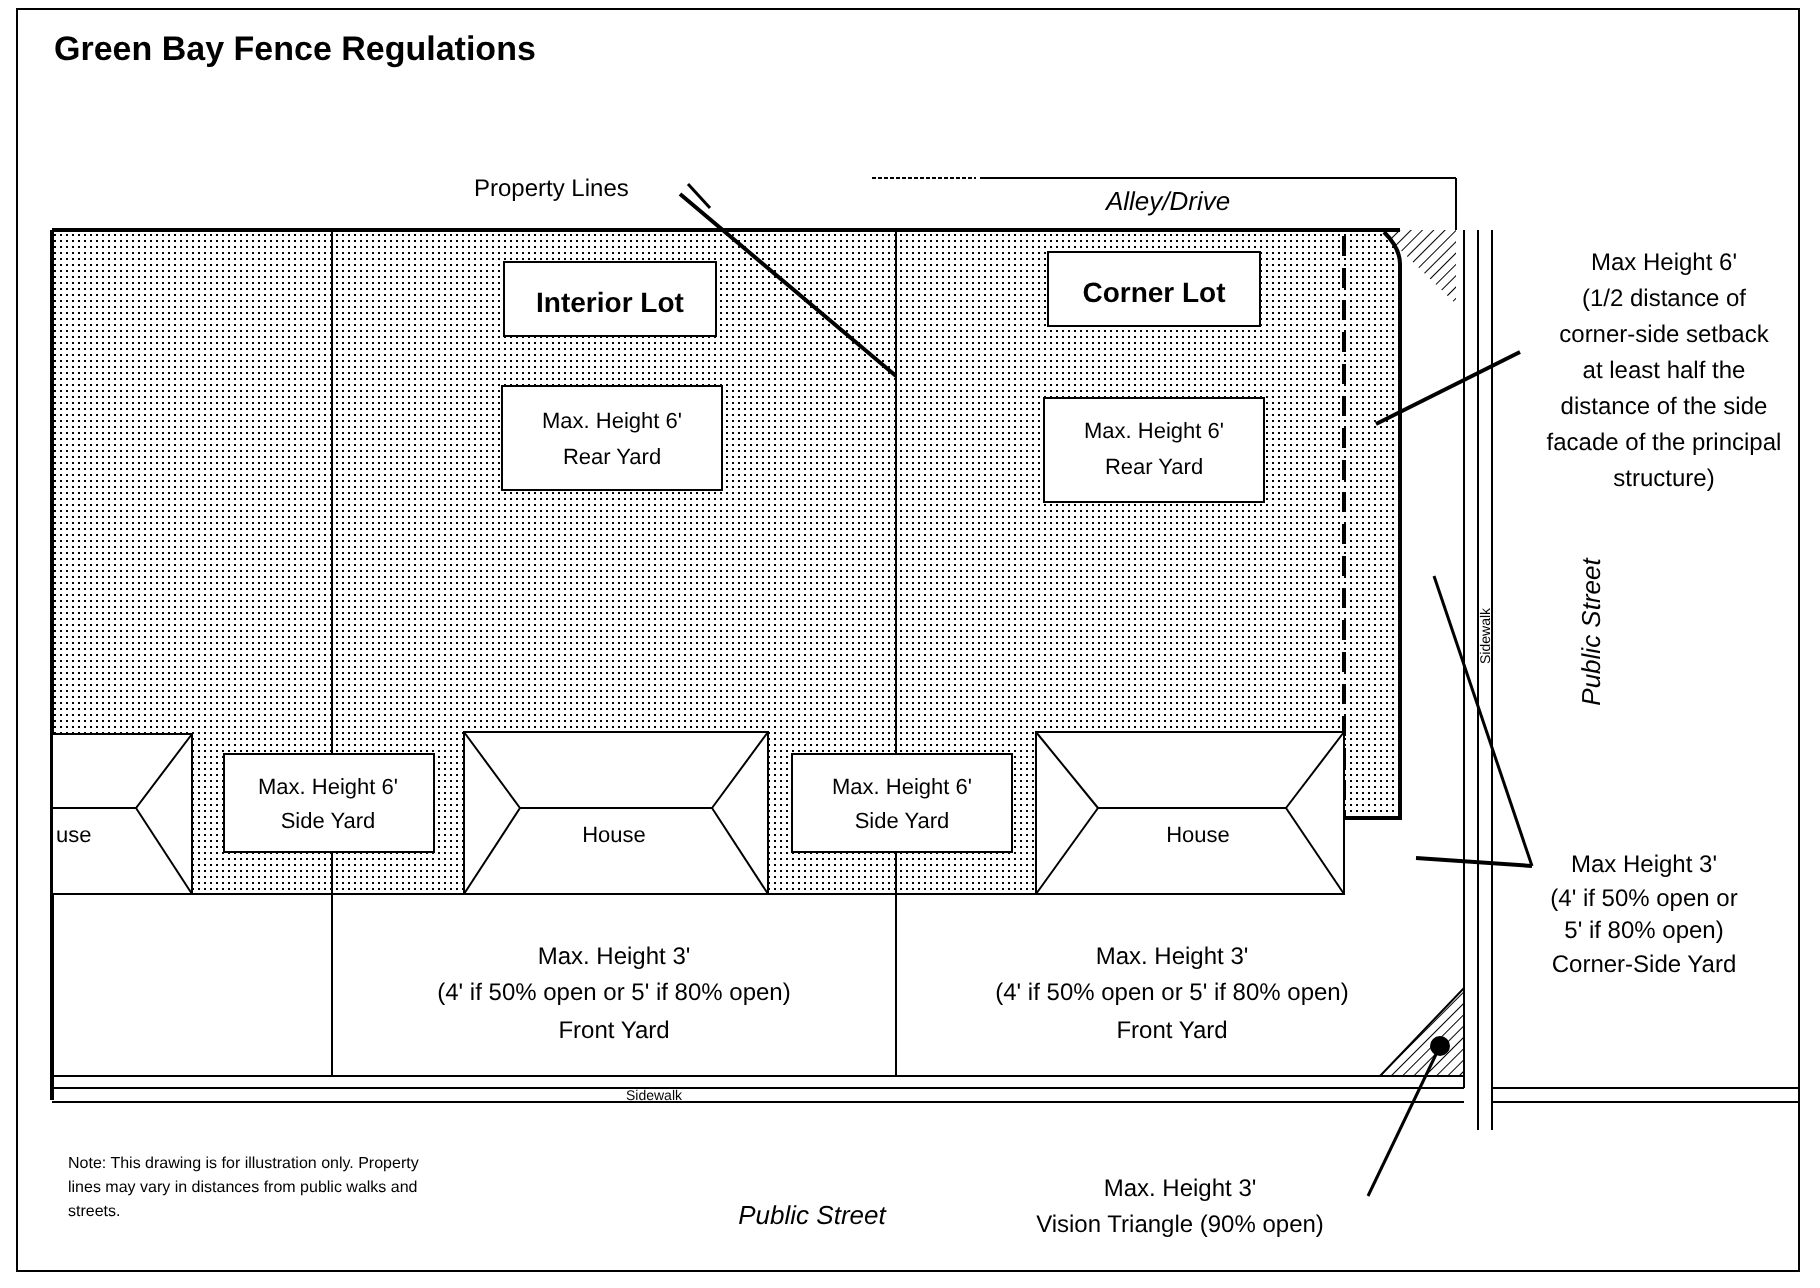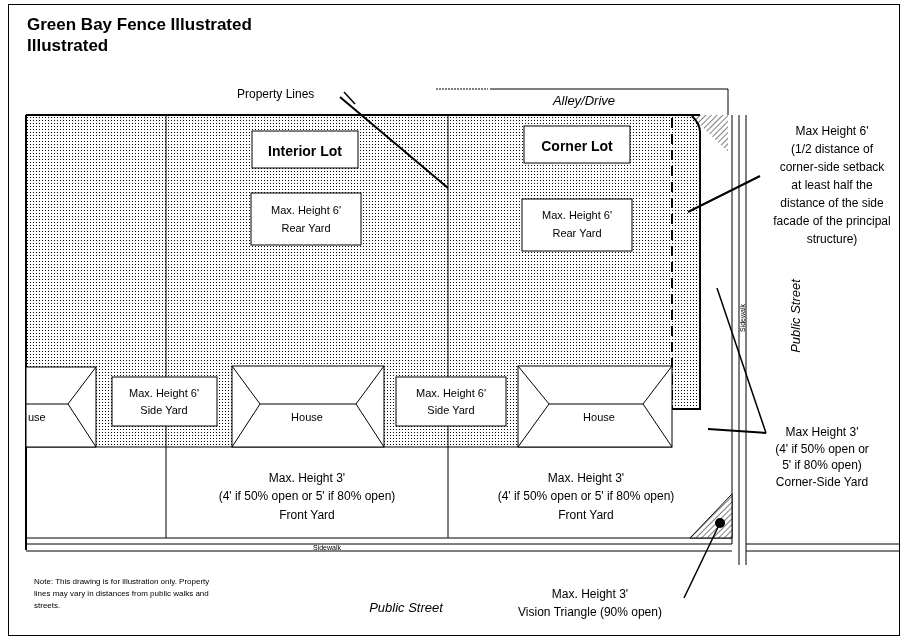--- a/index.html
+++ b/index.html
@@ -8,22 +8,21 @@
   svg { position: absolute; left: 0; top: 0; }
   .t { font-family: "Liberation Sans", sans-serif; fill: #000; }
   .title { position: absolute; left: 27px; top: 14px; font-family: "Liberation Sans", sans-serif; font-weight: bold; font-size: 17px; line-height: 21px; color: #000; }
 </style>
 </head>
 <body>
 
 <div id="frame"></div>
 
 <div class="title">
-  <div>Green Bay Fence Illustrated</div>
-  <div>Illustrated</div>
+  <div>Green Bay Fence Regulations</div>
 </div>
 
 <svg width="910" height="644" viewBox="0 0 910 644">
   <defs>
     <pattern id="dots" width="3" height="3" patternUnits="userSpaceOnUse">
       <rect width="3" height="3" fill="#ffffff"></rect>
       <rect x="0" y="0" width="1" height="1" fill="#000"></rect>
     </pattern>
     <pattern id="hatch" width="4" height="4" patternUnits="userSpaceOnUse" patternTransform="rotate(45)">
       <rect width="4" height="4" fill="#fff"></rect>

